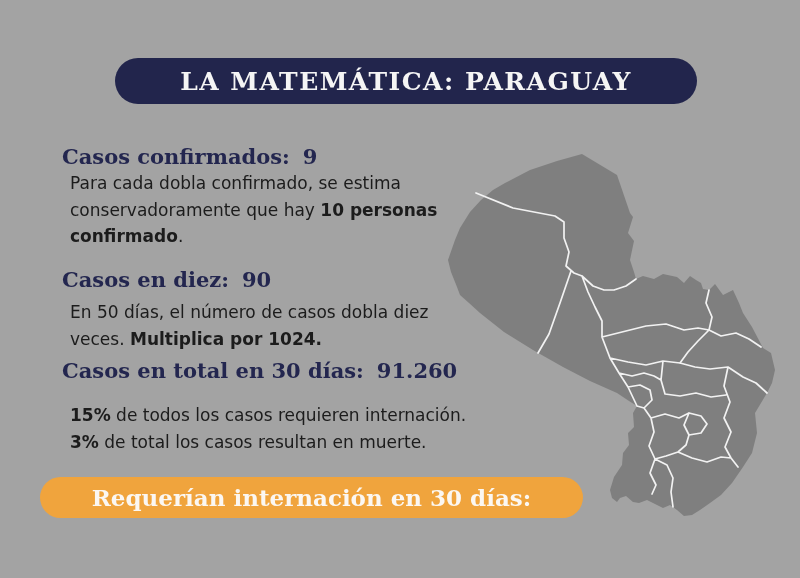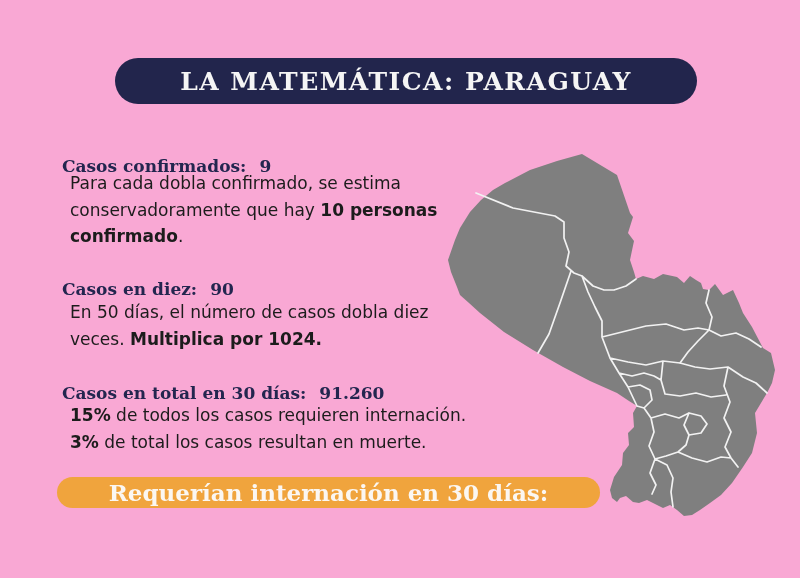--- a/index.html
+++ b/index.html
@@ -1,19 +1,19 @@
 <!DOCTYPE html>
 <html><head>
 <meta charset="utf-8">
 <style>
   html,body{margin:0;padding:0;}
   .canvas{
     position:relative;
     width:800px;height:578px;
-    background:#f9a8d4;
+    background:#a3a3a3;
     overflow:hidden;
     font-family:"DejaVu Sans", sans-serif;
   }
   .title-pill{
     position:absolute;left:115px;top:58px;
     width:582px;height:46px;
     background:#22254c;
     border-radius:24px;
     display:flex;align-items:center;justify-content:center;
   }
@@ -22,42 +22,40 @@
     font-family:"DejaVu Serif", serif;
     font-weight:700;
     font-size:25px;
     letter-spacing:1.5px;
     white-space:nowrap;
   }
   .stat-heading{
     position:absolute;left:62px;
     font-family:"DejaVu Serif", serif;
     font-weight:700;
-    font-size:17px;
+    font-size:21px;
     color:#23264f;
     white-space:nowrap;
-    margin-top:12px;
   }
   .stat-heading .stat-value{margin-left:13px;}
   .stat-desc{
     position:absolute;left:70px;
     font-size:17px;
     color:#1c1c1c;
     line-height:26.5px;
   }
   .stat-desc .line{white-space:nowrap;}
   .stat-desc .b{font-weight:700;}
   .banner-pill{
     position:absolute;left:40px;top:477px;
-    width:543px;height:31px;
+    width:543px;height:41px;
     background:#f0a43d;
     border-radius:21px;
     display:flex;align-items:center;justify-content:center;
     gap:9px;
-    margin-left:17px;
   }
   .banner-pill span{
     color:#fbf7f2;
     font-family:"DejaVu Serif", serif;
     font-weight:700;
     font-size:23px;
     white-space:nowrap;
   }
   .map-wrap{position:absolute;left:430px;top:140px;width:360px;height:380px;}
   .map-borders{fill:none;stroke:#f2f2f2;stroke-width:1.7;stroke-linejoin:round;stroke-linecap:round;}
@@ -81,21 +79,21 @@
     </div>
 
   <div class="stat-heading" style="top:267px;">
     <span>Casos en diez:</span><span class="stat-value">90</span>
   </div>
   <div class="stat-desc" style="top:299px;">
       <div class="line"><span>En 50 días, el número de casos dobla diez</span></div>
       <div class="line"><span>veces. </span><span class="b">Multiplica por 1024.</span></div>
     </div>
 
-  <div class="stat-heading" style="top:371px;">
+  <div class="stat-heading" style="top:358px;">
     <span>Casos en total en 30 días:</span><span class="stat-value">91.260</span>
   </div>
   <div class="stat-desc" style="top:402px;">
       <div class="line"><span class="b">15%</span><span> de todos los casos requieren internación.</span></div>
       <div class="line"><span class="b">3%</span><span> de total los casos resultan en muerte.</span></div>
     </div>
 
   <div class="banner-pill">
     <span>Requerían internación en 30 días:</span>
   </div>

